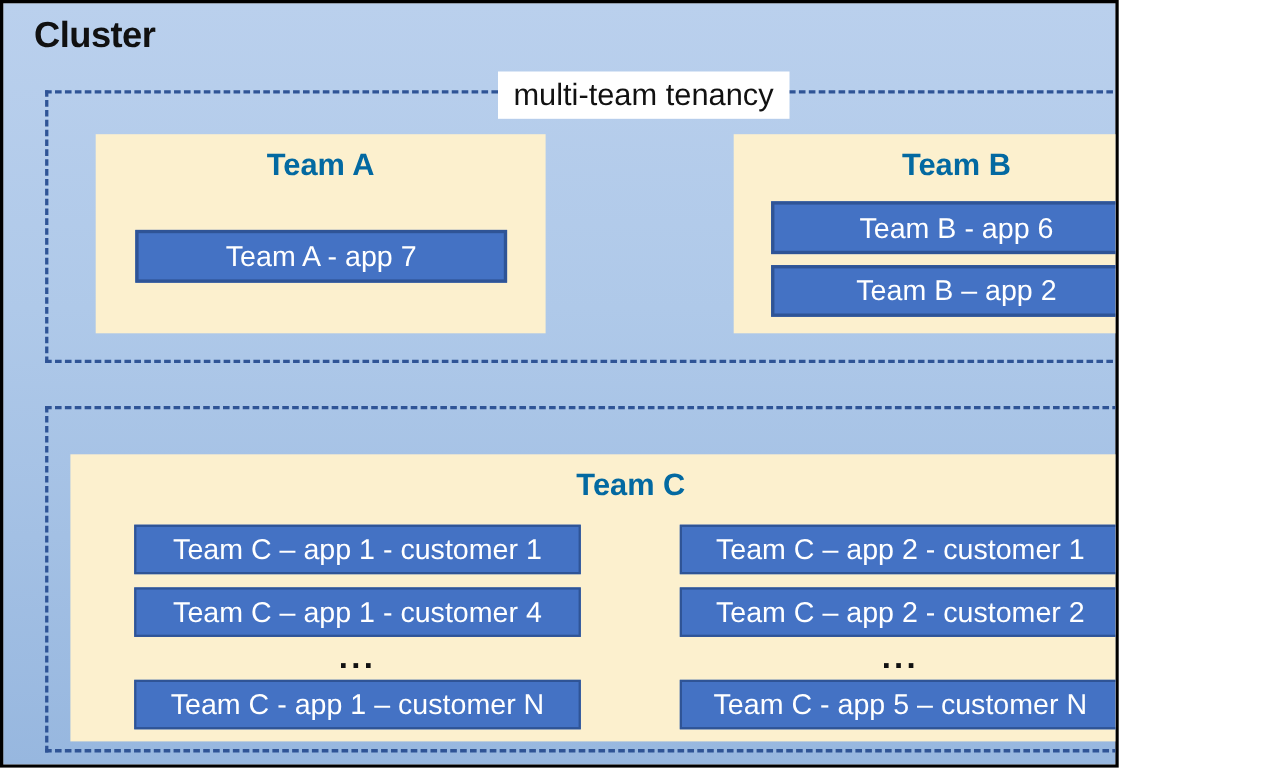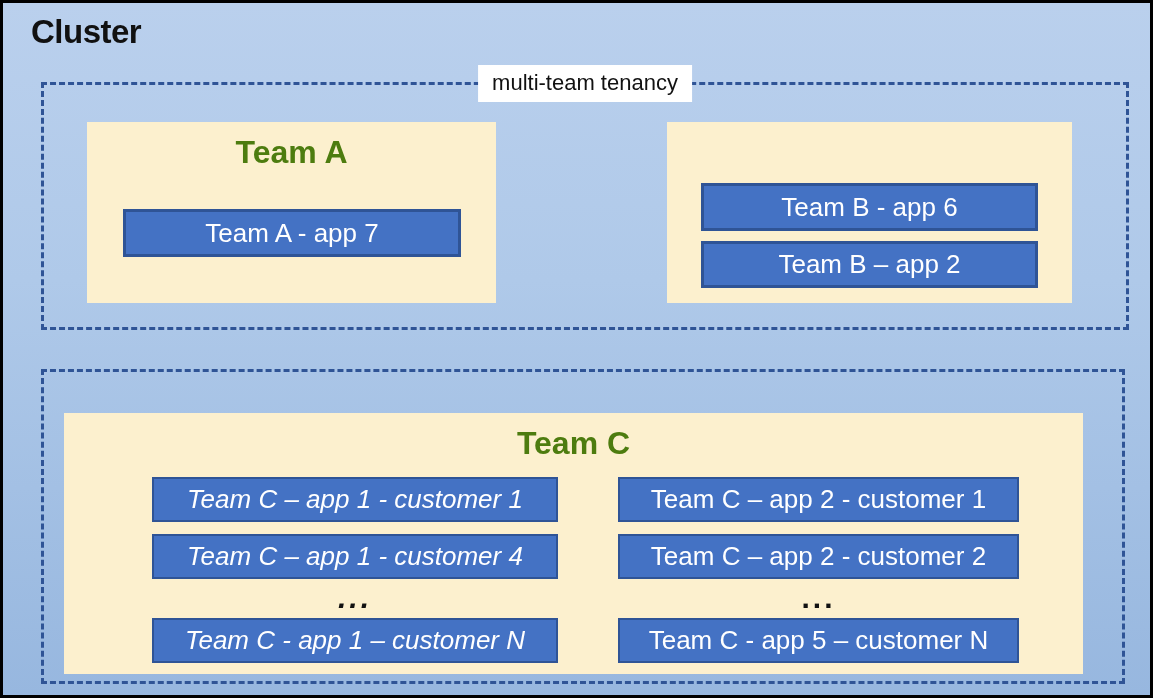--- a/index.html
+++ b/index.html
@@ -1,20 +1,20 @@
 <!DOCTYPE html>
 <html><head>
 <meta charset="utf-8">
 <style>
   html, body { margin: 0; padding: 0; background: #fff; }
   * { box-sizing: border-box; }
 
   .stage {
     position: relative;
-    width: 1153px;
+    width: 1017px;
     height: 698px;
     border: 3px solid #000;
     background: linear-gradient(180deg, #BAD0ED 0%, #AFC9E9 40%, #97B7DF 100%);
     font-family: "Liberation Sans", sans-serif;
     overflow: hidden;
   }
 
   .cluster-title {
     position: absolute;
     left: 28px;
@@ -32,63 +32,63 @@
   #multi-team-box   { left: 38px; top: 79px;  width: 1088px; height: 248px; }
   #multi-customer-box { left: 38px; top: 366px; width: 1084px; height: 315px; }
 
   .tenancy-label {
     position: absolute;
     top: -20px;
     left: 50%;
     transform: translateX(-50%);
     background: #FFFFFF;
     color: #111;
-    font-size: 22px;
+    font-size: 28px;
     line-height: 1.0;
     padding: 7px 14px 8px 14px;
     white-space: nowrap;
   }
 
   .team-box {
     position: absolute;
     background: #FCF0CE;
   }
   #team-a { left: 43px;  top: 37px; width: 409px;  height: 181px; }
   #team-b { left: 623px; top: 37px; width: 405px;  height: 181px; }
   #team-c { left: 20px;  top: 41px; width: 1019px; height: 261px; }
 
   .team-title {
     position: absolute;
     top: 12px;
     left: 0;
     width: 100%;
     text-align: center;
-    font-size: 32px;
+    font-size: 28px;
     font-weight: 700;
-    color: #4d7c0f;
+    color: #0369a1;
   }
 
   .app-box {
     position: absolute;
     background: #4472C4;
     border: 3px solid #2F5496;
     color: #FFFFFF;
     font-size: 26px;
     display: flex;
     align-items: center;
     justify-content: center;
     white-space: nowrap;
   }
 
   #team-a-app-1 { left: 36px; top: 87px;  width: 338px; height: 48px; }
   #team-b-app-1 { left: 34px; top: 61px;  width: 337px; height: 48px; }
   #team-b-app-2 { left: 34px; top: 119px; width: 337px; height: 47px; }
 
   .customer-col { position: absolute; top: 64px; height: 190px; }
-  #team-c-col-1 { left: 88px;  width: 406px; font-style: italic; }
+  #team-c-col-1 { left: 58px;  width: 406px; }
   #team-c-col-2 { left: 554px; width: 401px; }
 
   .customer-col .app-box { border-width: 2px; left: 0; width: 100%; }
   .c-row-1 { top: 0;     height: 45px; }
   .c-row-2 { top: 57px;  height: 45px; }
   .c-row-n { top: 141px; height: 45px; }
 
   .dots {
     position: absolute;
     top: 100px;
@@ -115,20 +115,21 @@
   <div class="tenancy-box" id="multi-team-box">
 
     <div class="tenancy-label">multi-team tenancy</div>
 
     <div class="team-box" id="team-a">
       <div class="team-title">Team A</div>
       <div class="app-box" id="team-a-app-1">Team A - app 7</div>
     </div>
 
     <div class="team-box" id="team-b">
+      <div class="team-title">Team B</div>
       <div class="app-box" id="team-b-app-1">Team B - app 6</div>
       <div class="app-box" id="team-b-app-2">Team B – app 2</div>
     </div>
   </div>
 
   <div class="tenancy-box" id="multi-customer-box">
 
 
     <div class="team-box" id="team-c">
       <div class="team-title">Team C</div>

